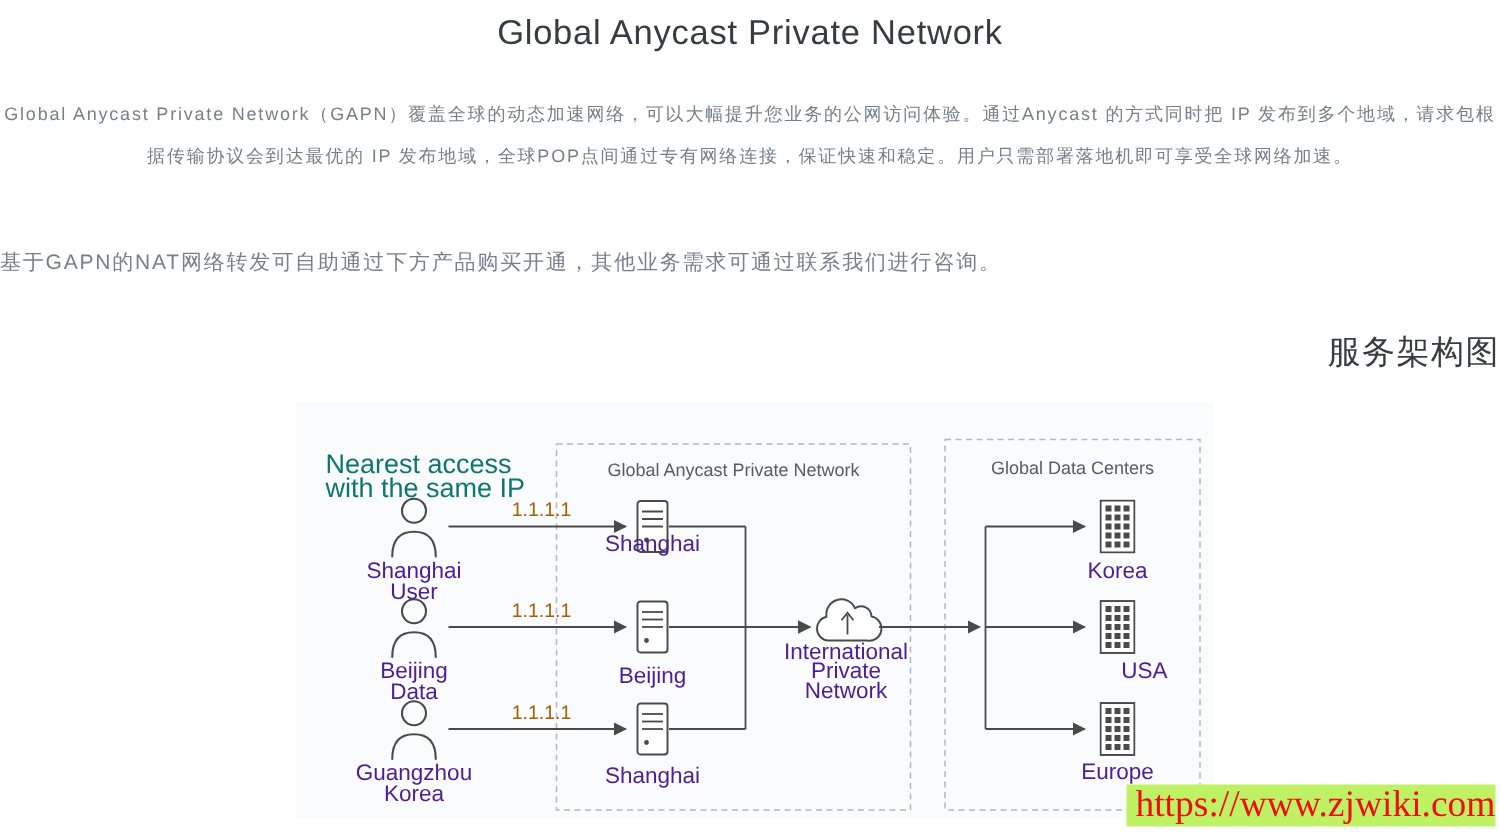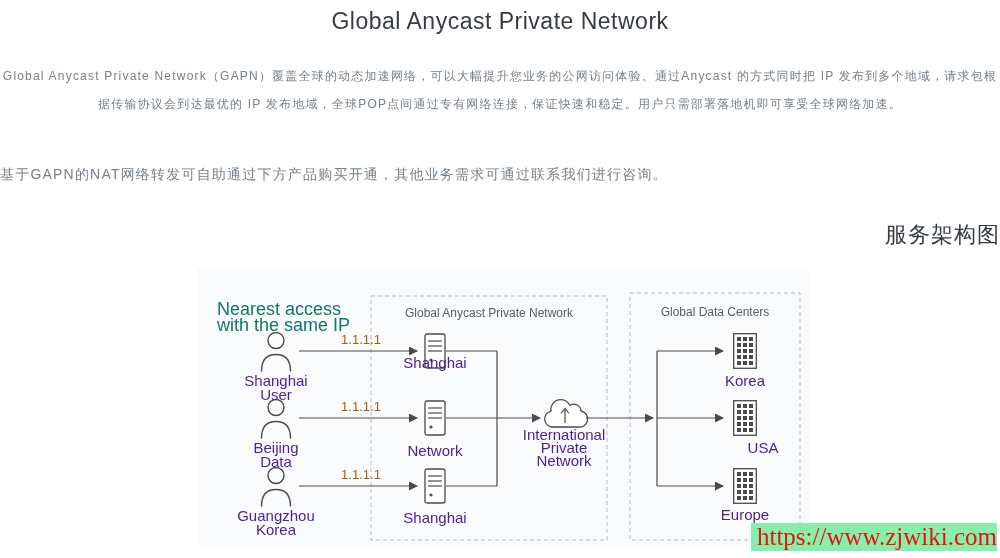--- a/index.html
+++ b/index.html
@@ -55,21 +55,21 @@
   }
   .ip-label{
     width:70px;text-align:center;
     font-size:13px;color:#a16207;
   }
   .watermark{
     top:523px;right:3px;
     font-family:"Liberation Serif","DejaVu Serif",serif;
     font-size:25px;
     color:#ed0f0f;
-    background:#86efac;
+    background:#bef264;
     padding-left:6px;
     white-space:nowrap;
   }
 </style>
 </head>
 <body>
 
 <div class="abs page-title">Global Anycast Private Network</div>
 <div class="abs intro">Global Anycast Private Network（GAPN）覆盖全球的动态加速网络，可以大幅提升您业务的公网访问体验。通过Anycast 的方式同时把 IP 发布到多个地域，请求包根据传输协议会到达最优的 IP 发布地域，全球POP点间通过专有网络连接，保证快速和稳定。用户只需部署落地机即可享受全球网络加速。</div>
 <div class="abs note">基于GAPN的NAT网络转发可自助通过下方产品购买开通，其他业务需求可通过联系我们进行咨询。</div>
@@ -164,21 +164,21 @@
 <div class="abs ip-label" style="left:326px;top:399px">1.1.1.1</div>
 <div class="abs ip-label" style="left:326px;top:467px">1.1.1.1</div>
 
 <div class="abs dlabel" style="left:236px;top:374px;width:80px">Shanghai User</div>
 <div class="abs dlabel" style="left:236px;top:441px;width:80px">Beijing Data</div>
 <div class="abs dlabel" style="left:236px;top:509px;width:80px">Guangzhou Korea</div>
 
 <div class="abs dlabel box-title" style="left:371px;top:306px;width:236px">Global Anycast Private Network</div>
 
 <div class="abs dlabel" style="left:395px;top:356px;width:80px">Shanghai</div>
-<div class="abs dlabel" style="left:395px;top:444px;width:80px">Network</div>
+<div class="abs dlabel" style="left:395px;top:444px;width:80px">Beijing</div>
 <div class="abs dlabel" style="left:395px;top:511px;width:80px">Shanghai</div>
 
 <div class="abs dlabel" style="left:522px;top:428px;width:84px;line-height:13px">International Private Network</div>
 
 <div class="abs dlabel box-title" style="left:630px;top:305px;width:170px">Global Data Centers</div>
 
 <div class="abs dlabel" style="left:705px;top:374px;width:80px">Korea</div>
 <div class="abs dlabel" style="left:723px;top:441px;width:80px">USA</div>
 <div class="abs dlabel" style="left:705px;top:508px;width:80px">Europe</div>
 

